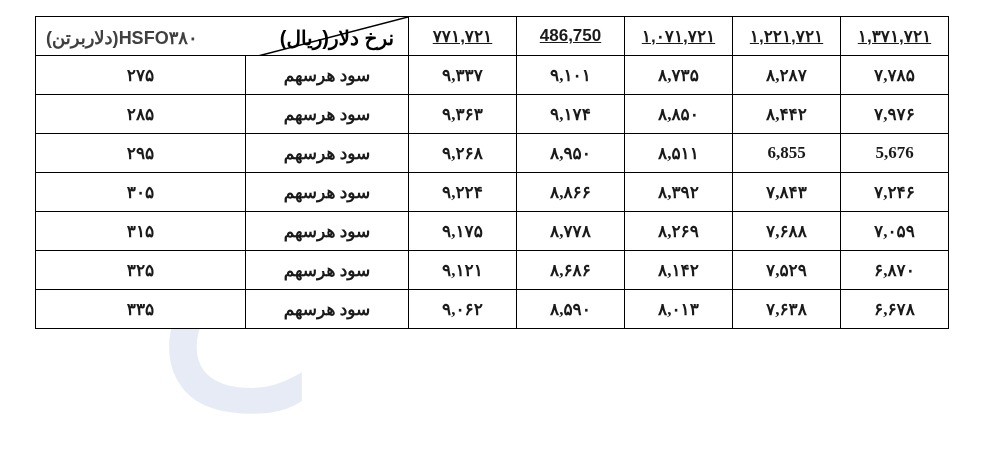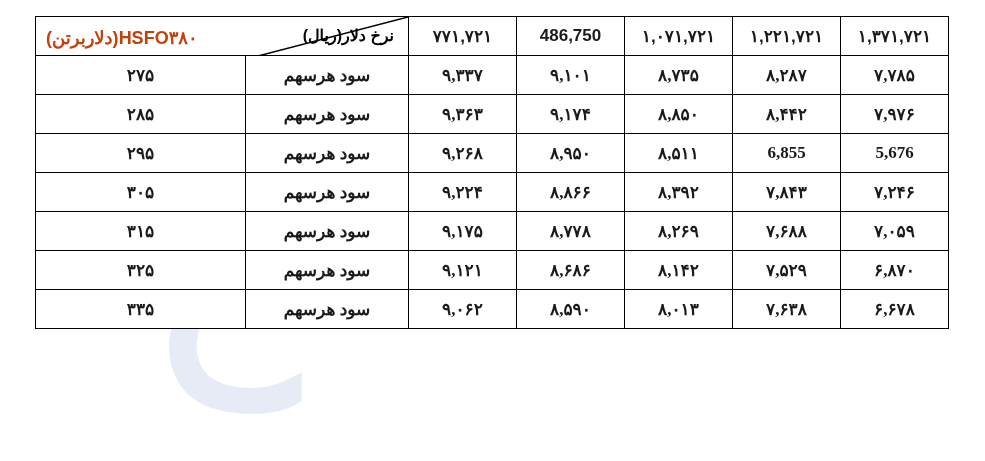--- a/index.html
+++ b/index.html
@@ -71,47 +71,47 @@
     height: 38px;
   }
 
   
   thead th {
     background: #00AEEF;
     color: #000000;
     font-size: 18px;
     height: 97px;
   }
-  th.num-head { font-size: 17.5px; }
+  th.num-head { font-size: 17.5px; text-decoration: underline; }
 
   
   th.corner {
     position: relative;
     padding: 0;
     overflow: hidden;
   }
   th.corner .diag {
     position: absolute;
     inset: 0;
   }
   th.corner .lbl-top {
     position: absolute;
     top: 9px;
     right: 14px;
-    font-size: 16px;
+    font-size: 20px;
     font-weight: bold;
     color: #000;
   }
   th.corner .lbl-bottom {
     position: absolute;
     bottom: 6px;
     left: 10px;
     font-size: 18px;
     font-weight: bold;
-    color: #c2410c;
+    color: #404040;
     direction: rtl;
   }
 
   td.label-cell { font-size: 17px; }
   td.hsfo-cell  { font-size: 18px; }
   tbody tr td { height: 45px; font-family: Liberation Serif, serif; }
 
   
   col.c-val  { width: 108px; }
   col.c-lbl  { width: 163px; }

